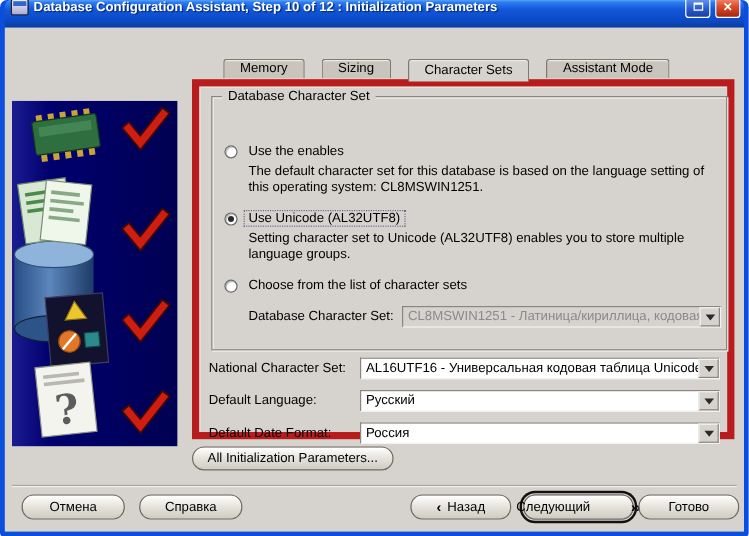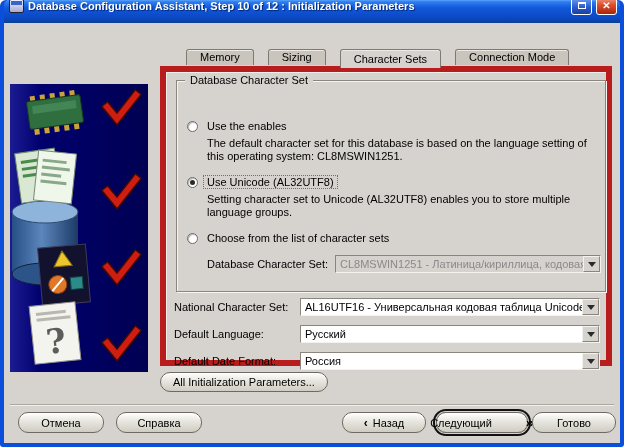--- a/index.html
+++ b/index.html
@@ -188,21 +188,21 @@
       <use href="#check" transform="translate(96,10)"></use>
       <use href="#check" transform="translate(96,94)"></use>
       <use href="#check" transform="translate(96,170)"></use>
       <use href="#check" transform="translate(96,246)"></use>
     </svg>
 
     <div class="tabbar">
       <div class="tab">Memory</div>
       <div class="tab">Sizing</div>
       <div class="tab active">Character Sets</div>
-      <div class="tab">Connection Mode</div>
+      <div class="tab">Assistant Mode</div>
     </div>
 
     <div class="tabpanel">
 
       <div class="groupbox">
         <span class="groupbox-title">Database Character Set</span>
 
         <div class="radio-row" style="top:38px">
           <span class="radio"></span>
           <span class="radio-label">Use the enables</span>

